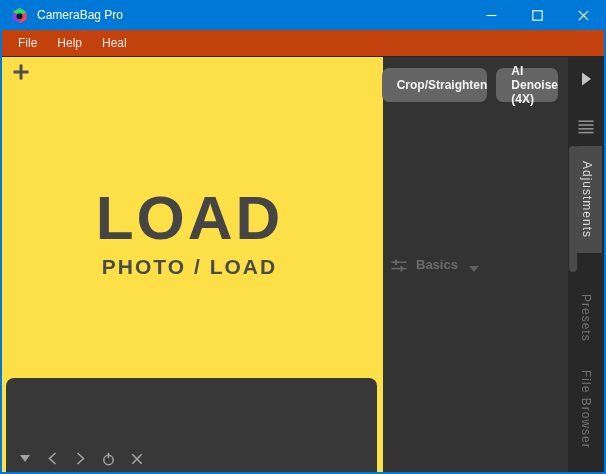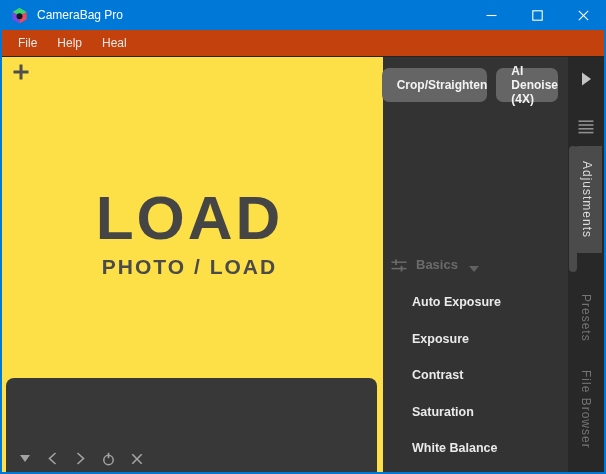--- a/index.html
+++ b/index.html
@@ -180,27 +180,20 @@
       <svg width="16" height="13" viewBox="0 0 16 13">
         <line x1="0.5" y1="3.2" x2="15.5" y2="3.2" stroke="#6b6b6b" stroke-width="1.5"></line>
         <line x1="5" y1="0.5" x2="5" y2="6" stroke="#6b6b6b" stroke-width="1.8"></line>
         <line x1="0.5" y1="9.6" x2="15.5" y2="9.6" stroke="#6b6b6b" stroke-width="1.5"></line>
         <line x1="10.5" y1="6.9" x2="10.5" y2="12.4" stroke="#6b6b6b" stroke-width="1.8"></line>
       </svg>
       <span class="basics-label">Basics</span>
       <span class="tri-down"></span>
     </div>
 
-    <div class="basics-items">
-      <div class="adj-item">Auto Exposure</div>
-      <div class="adj-item">Exposure</div>
-      <div class="adj-item">Contrast</div>
-      <div class="adj-item">Saturation</div>
-      <div class="adj-item">White Balance</div>
-    </div>
   </div>
 
   <div class="tabstrip">
     <div class="strip-play">
       <svg width="11" height="14" viewBox="0 0 11 14">
         <polygon points="1,0.5 10,7 1,13.5" fill="#c4c4c4"></polygon>
       </svg>
     </div>
     <div class="strip-menu">
       <svg width="16" height="14" viewBox="0 0 16 14">

